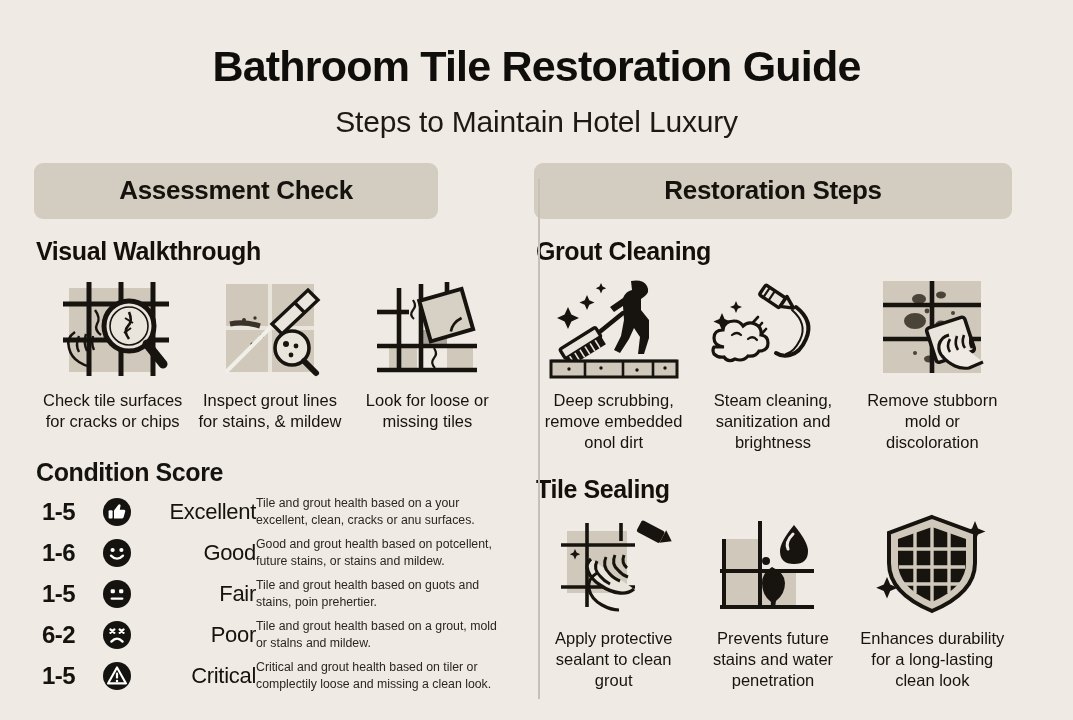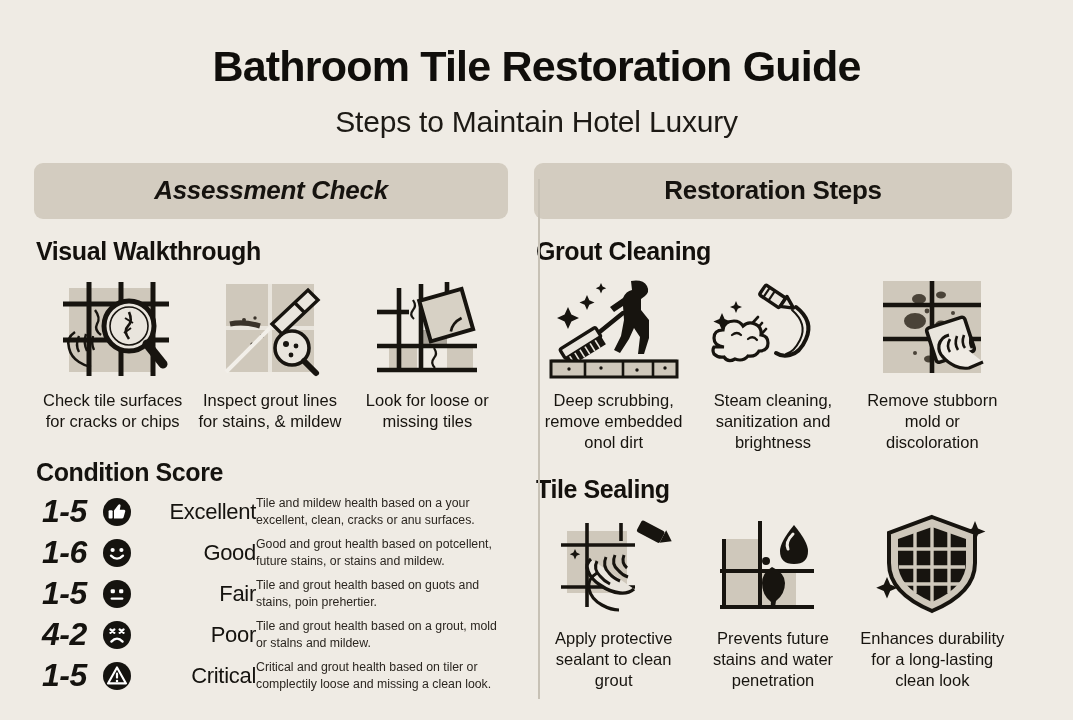--- a/index.html
+++ b/index.html
@@ -61,21 +61,21 @@
   .pill {
     background: #d3ccc0;
     border-radius: 9px;
     text-align: center;
     font-size: 26px;
     font-weight: bold;
     padding: 12px 0 13px 0;
     letter-spacing: -0.3px;
     color: #16130f;
   }
-  .col-left .pill { width: 474px; font-style: italic; }
+  .col-left .pill { width: 404px; }
   .col-right .pill { width: 478px; }
 
   .sub-head {
     font-size: 25px;
     font-weight: bold;
     margin: 18px 0 6px 2px;
     letter-spacing: -0.4px;
     color: #14110d;
   }
 
@@ -109,26 +109,25 @@
     margin: 26px 0 4px 2px;
     letter-spacing: -0.4px;
   }
   .score-row {
     display: flex;
     align-items: center;
     height: 41px;
   }
   .score-range {
     width: 62px;
-    font-size: 32px;
+    font-size: 24px;
     font-weight: bold;
     letter-spacing: -0.5px;
     padding-left: 8px;
     box-sizing: border-box;
-    font-style: italic;
   }
   .score-icon {
     width: 42px;
     display: flex;
     align-items: center;
     justify-content: center;
   }
   .score-label {
     width: 118px;
     font-size: 22px;
@@ -253,21 +252,21 @@
       <div class="score-row">
         <div class="score-range">1-5</div>
         <div class="score-icon">
           <svg width="30" height="30" viewBox="0 0 30 30">
             <circle cx="15" cy="15" r="14" fill="#15130f"></circle>
             <path d="M12 13.5 l4.2 -5.6 q1.8 -1.4 2.4 .6 l-.8 4.2 h4.3 q1.6 .3 1.1 1.9 l-1.6 5.6 q-.4 1.3 -1.9 1.3 h-7.7 z" fill="#fff"></path>
             <rect x="6.6" y="13.3" width="4" height="8.2" rx="1" fill="#fff"></rect>
           </svg>
         </div>
         <div class="score-label">Excellent</div>
-        <div class="score-desc">Tile and mildew health based on a your excellent, clean, cracks or anu surfaces.</div>
+        <div class="score-desc">Tile and grout health based on a your excellent, clean, cracks or anu surfaces.</div>
       </div>
 
       <div class="score-row">
         <div class="score-range">1-6</div>
         <div class="score-icon">
           <svg width="30" height="30" viewBox="0 0 30 30">
             <circle cx="15" cy="15" r="14" fill="#15130f"></circle>
             <circle cx="10.6" cy="12" r="2.1" fill="#fff"></circle>
             <circle cx="19.4" cy="12" r="2.1" fill="#fff"></circle>
             <path d="M9 17.6 q6 6.2 12 0" stroke="#fff" stroke-width="2.3" fill="none" stroke-linecap="round"></path>
@@ -285,21 +284,21 @@
             <rect x="8.7" y="10.3" width="4.2" height="4" rx="1.2" fill="#fff"></rect>
             <rect x="17.1" y="10.3" width="4.2" height="4" rx="1.2" fill="#fff"></rect>
             <rect x="8.6" y="18.4" width="12.8" height="2.4" rx="1.2" fill="#fff"></rect>
           </svg>
         </div>
         <div class="score-label">Fair</div>
         <div class="score-desc">Tile and grout health based on guots and stains, poin prehertier.</div>
       </div>
 
       <div class="score-row">
-        <div class="score-range">4-2</div>
+        <div class="score-range">6-2</div>
         <div class="score-icon">
           <svg width="30" height="30" viewBox="0 0 30 30">
             <circle cx="15" cy="15" r="14" fill="#15130f"></circle>
             <path d="M8.4 9.4 l4 3.4 M12.4 9.4 l-4 3.4" stroke="#fff" stroke-width="2.2" stroke-linecap="round"></path>
             <path d="M17.6 9.4 l4 3.4 M21.6 9.4 l-4 3.4" stroke="#fff" stroke-width="2.2" stroke-linecap="round"></path>
             <path d="M9.4 21.6 q5.6 -6 11.2 0" stroke="#fff" stroke-width="2.3" fill="none" stroke-linecap="round"></path>
           </svg>
         </div>
         <div class="score-label">Poor</div>
         <div class="score-desc">Tile and grout health based on a grout, mold or stalns and mildew.</div>

